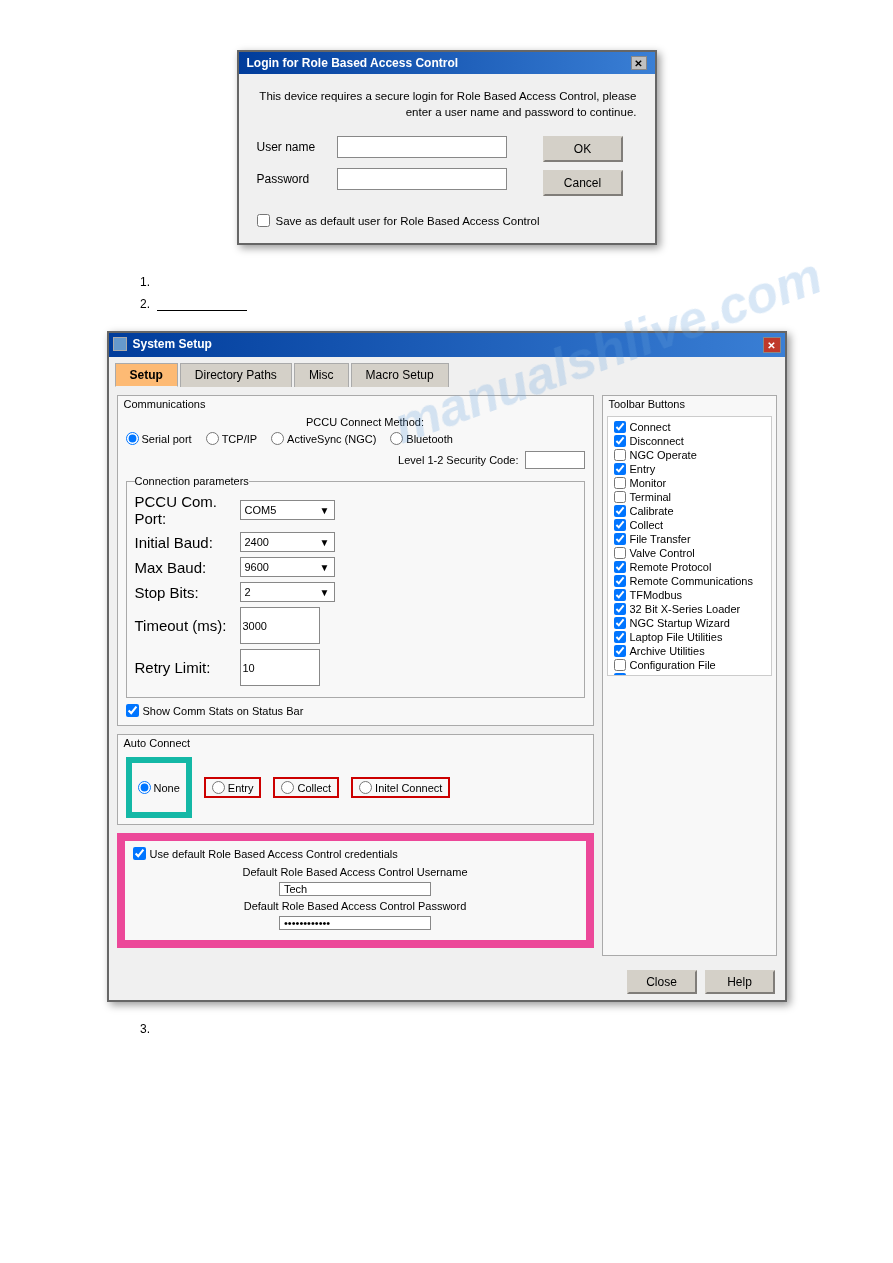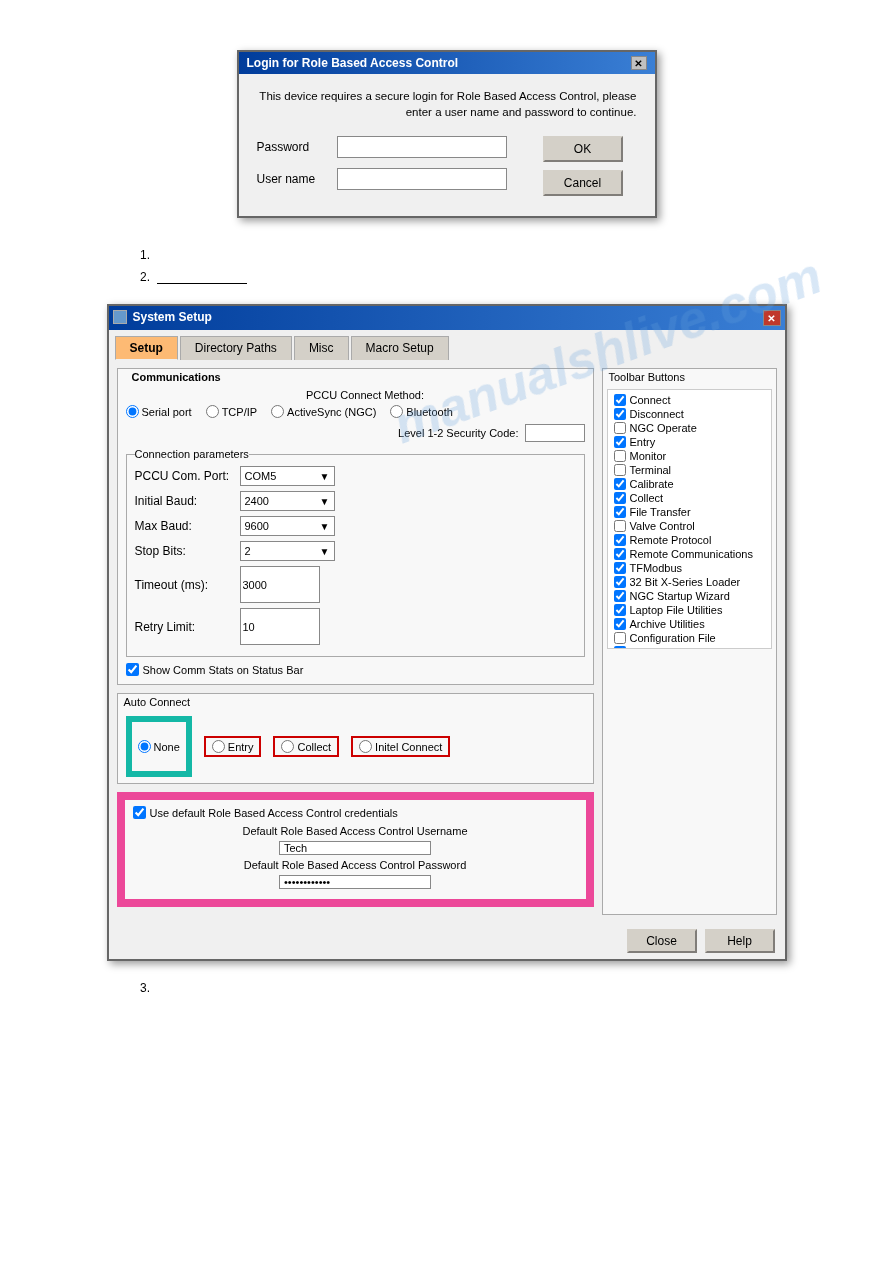--- a/index.html
+++ b/index.html
@@ -225,22 +225,21 @@
     
     .section-box {
       border: 1px solid #aaa;
       background: #f8f8f8;
       margin-bottom: 8px;
     }
 
     .section-title {
       font-size: 11px;
       padding: 2px 6px;
-      font-weight: bold;
-      margin-left: 8px;
+      font-weight: normal;
     }
 
     .section-inner {
       padding: 4px 8px 8px 8px;
     }
 
     
     .radio-group {
       display: flex;
       gap: 14px;
@@ -265,21 +264,21 @@
     
     .param-row {
       display: flex;
       align-items: center;
       margin-bottom: 5px;
       font-size: 11px;
     }
 
     .param-label {
       width: 105px;
-      font-size: 12px;
+      font-size: 15px;
     }
 
     .param-input {
       width: 80px;
       height: 37px;
       border: 1px solid #888;
       background: white;
       padding: 0 2px;
       font-size: 11px;
     }
@@ -470,34 +469,38 @@
       <div class="dialog-close-btn">
         <span>✕</span>
       </div>
     </div>
     <div class="dialog-body">
       <div class="dialog-desc">This device requires a secure login for Role Based Access Control, please enter a user name and password to continue.</div>
 
       <div style="display:flex; gap:0;">
         <div>
           <div class="form-row">
+            <label class="form-label">User name</label>
+            <input type="text" class="form-input" style="">
+          </div>
+          <div class="form-row">
             <label class="form-label">Password</label>
             <input type="password" class="form-input" style="">
-          </div>
-          <div class="form-row">
-            <label class="form-label">User name</label>
-            <input type="text" class="form-input" style="">
           </div>
         </div>
         <div style="display:flex; flex-direction:column; margin-left:16px; margin-top:0; gap:8px;">
           <button class="dialog-btn">OK</button>
           <button class="dialog-btn">Cancel</button>
         </div>
       </div>
 
+      <div class="checkbox-row">
+        <input type="checkbox" style="">
+        <span>Save as default user for Role Based Access Control</span>
+      </div>
     </div>
   </div>
 
   <div class="numbered-list">
     <div class="list-item">
       <span>1.</span>
     </div>
     <div class="list-item">
       <span>2.</span>
       <span class="underline-ref"></span>

